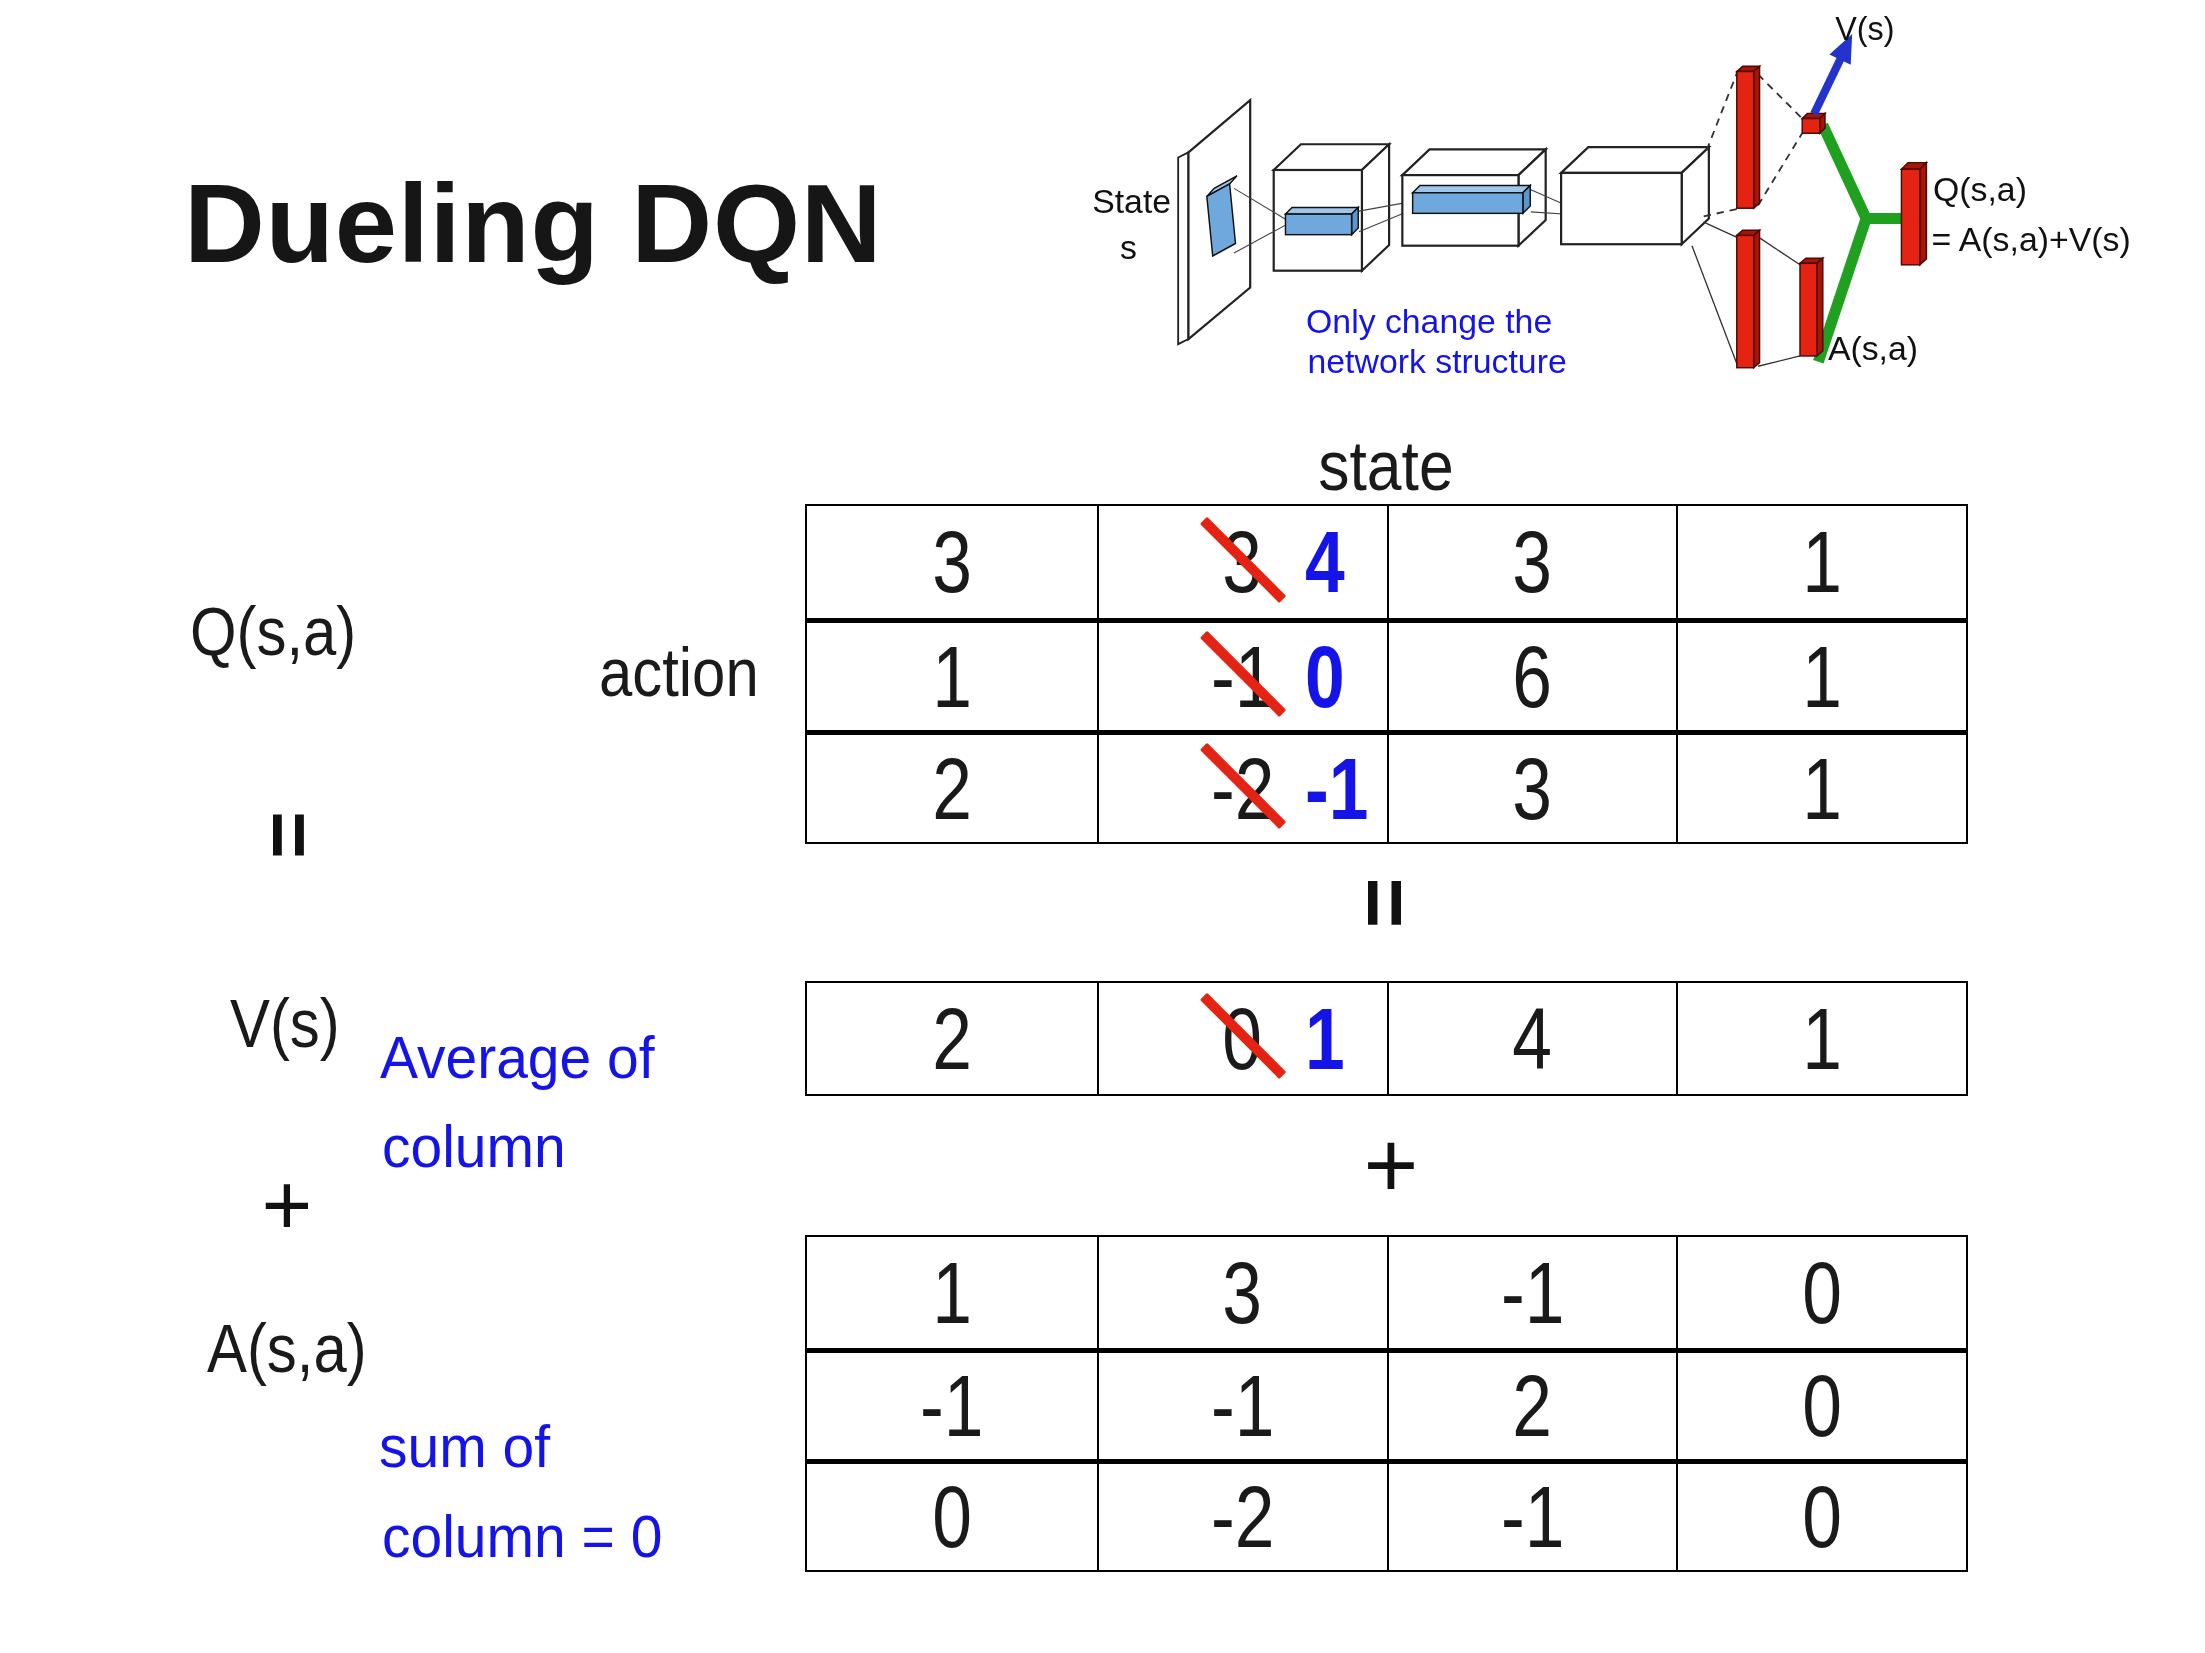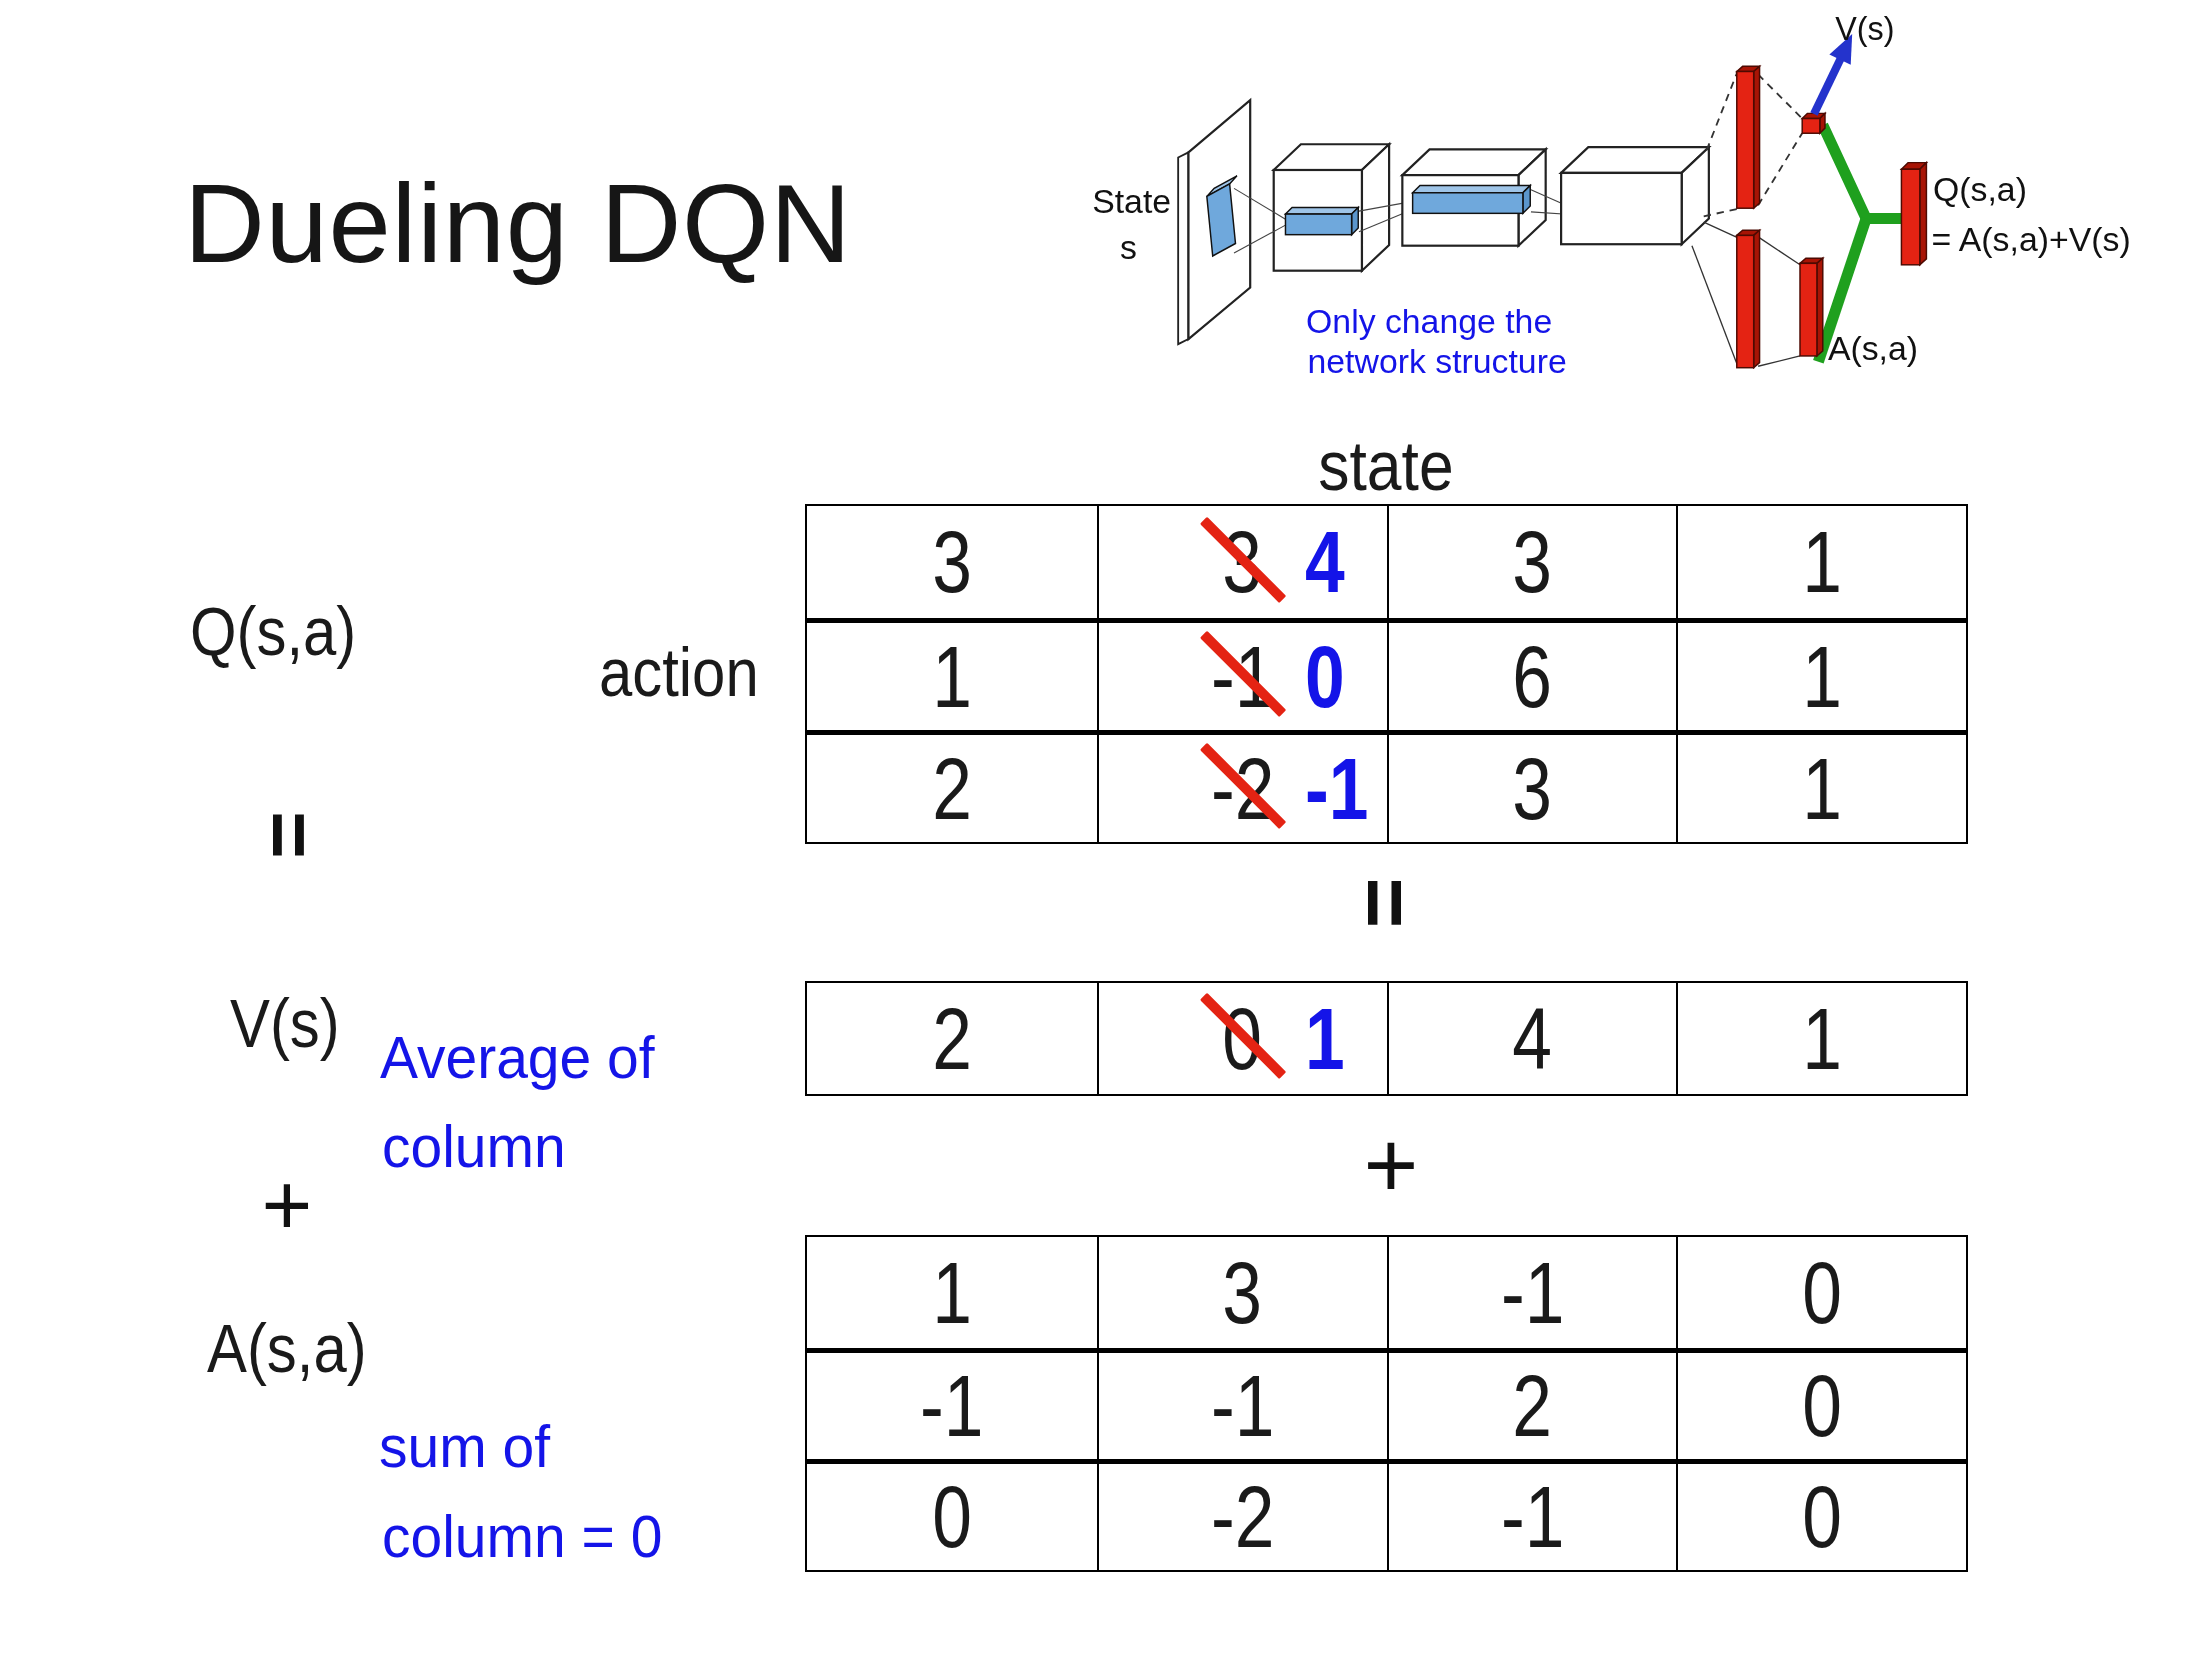--- a/index.html
+++ b/index.html
@@ -2,21 +2,21 @@
 <html style="--blue_text: #1414e8; --red: #e42313; --red_side: #a81405; --green: #1fa01e; --arrow_blue: #2433cc; --box_blue: #6fa8dc; --box_blue_light: #9fc5e8;font-size:11.8px"><head>
 <meta charset="utf-8">
 <style>
   html,body { margin:0; padding:0; background:#888; }
   #stage {
     position:relative; width:2205px; height:1654px; background:#ffffff;
     font-family:"Liberation Sans", sans-serif; color:#1a1a1a; overflow:hidden;
   }
   .abs { position:absolute; line-height:1; white-space:nowrap; }
 
-  #slide-title { left:184px; top:168px; font-size:112px; letter-spacing:0.7px; color:#161616; }
+  #slide-title { left:184px; top:168px; font-size:112px; letter-spacing:0.7px; color:#161616;font-weight:bold; }
 
   .biglabel { font-size:68px; transform:scaleX(0.88); transform-origin:left center; }
   .bluenote { font-size:60px; color:var(--blue_text,#1414e8); transform:scaleX(0.95); transform-origin:left center; }
 
   #state-label  { left:1386px; top:430px; font-size:71px; transform:translateX(-50%) scaleX(0.88); }
   #action-label { left:599px;  top:638px; font-size:68px; transform:scaleX(0.88); transform-origin:left center; }
   #q-label { left:190px; top:597px; }
   #v-label { left:230px; top:989px; }
   #a-label { left:207px; top:1314px; }
   #avg-line1 { left:380px; top:1028px; }

